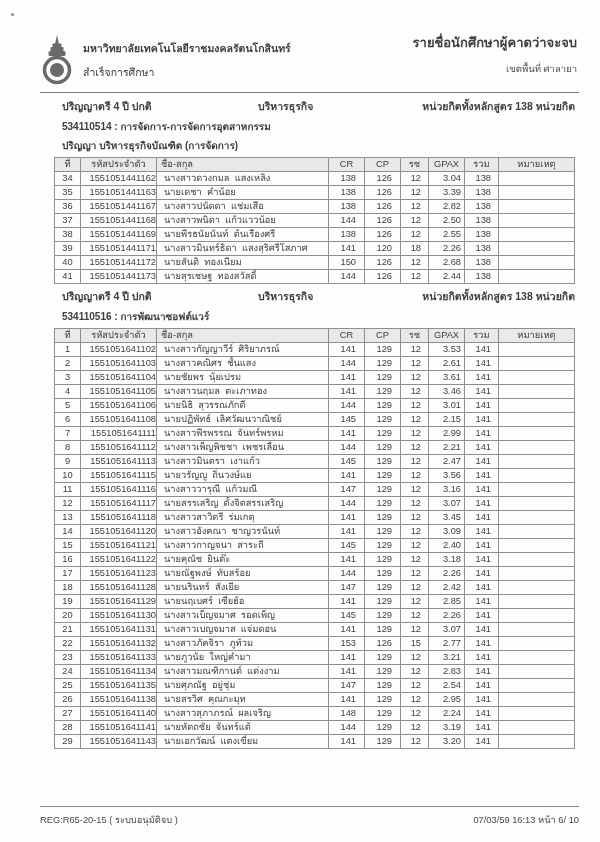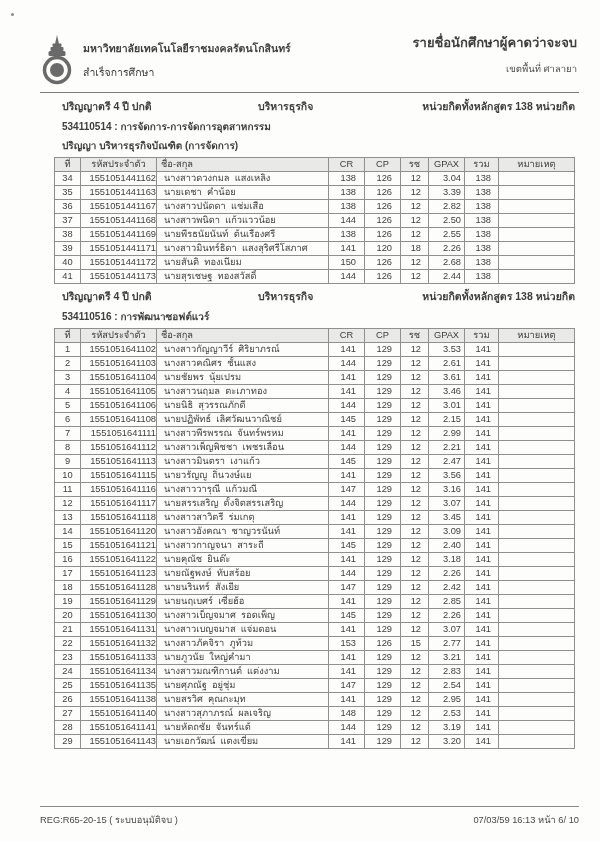--- a/index.html
+++ b/index.html
@@ -527,21 +527,21 @@
               <td class="c7">141</td>
               <td class="c8"></td>
             </tr>
             <tr>
               <td class="c0">27</td>
               <td class="c1">1551051641140</td>
               <td class="c2">นางสาวสุภาภรณ์  ผลเจริญ</td>
               <td class="c3">148</td>
               <td class="c4">129</td>
               <td class="c5">12</td>
-              <td class="c6">2.53</td>
+              <td class="c6">2.24</td>
               <td class="c7">141</td>
               <td class="c8"></td>
             </tr>
             <tr>
               <td class="c0">28</td>
               <td class="c1">1551051641141</td>
               <td class="c2">นายหัตถชัย  จันทร์แต้</td>
               <td class="c3">144</td>
               <td class="c4">129</td>
               <td class="c5">12</td>

